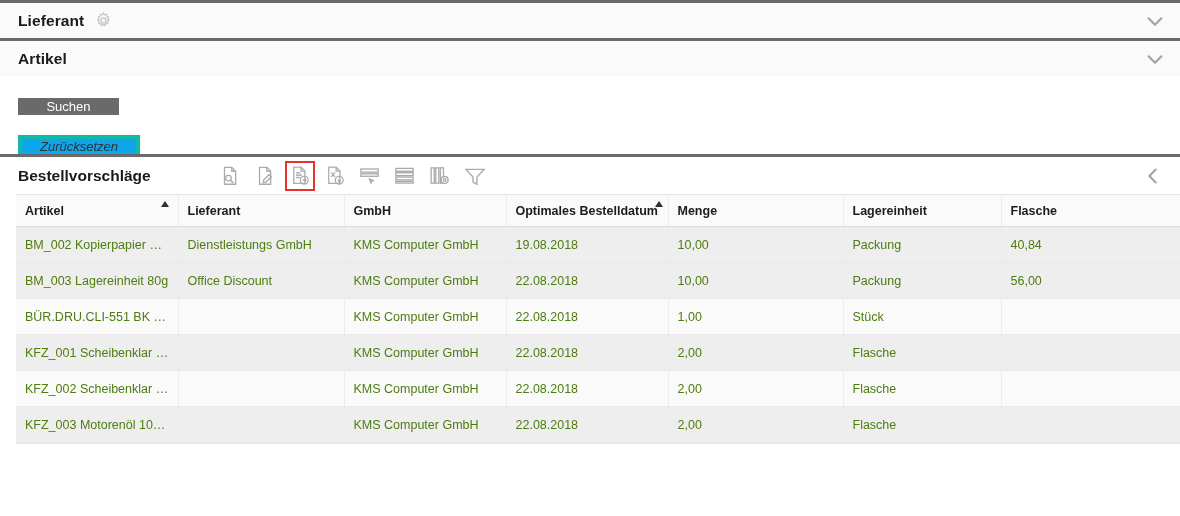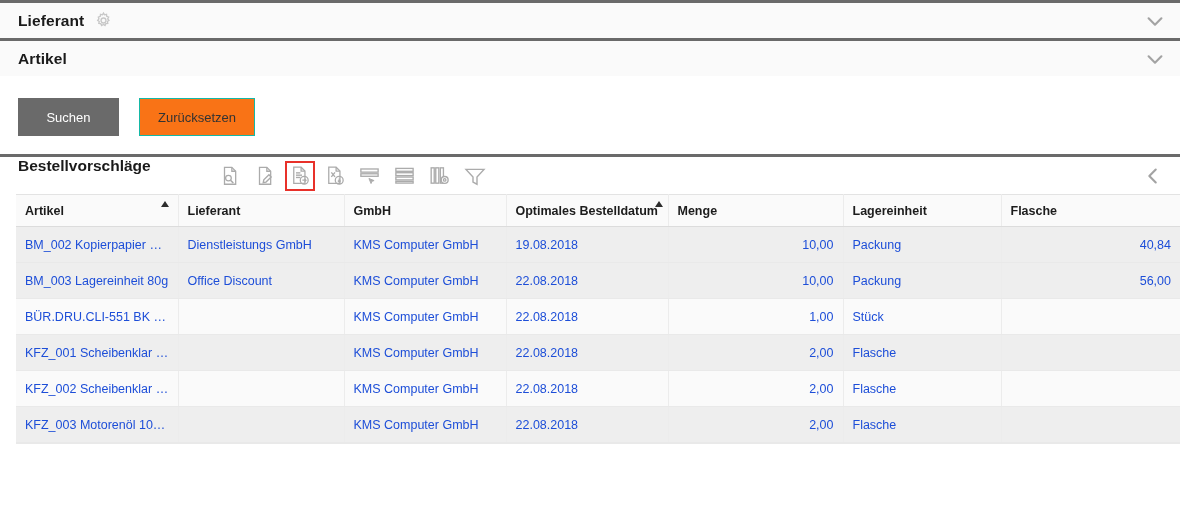--- a/index.html
+++ b/index.html
@@ -41,53 +41,56 @@
     color: #9a9a9a;
   }
 
   
   .btn-row {
     padding: 22px 0 0 18px;
     display: flex;
     align-items: flex-start;
     gap: 20px;
     height: 78px;
+    flex-direction: column;
   }
   .btn {
     height: 38px;
     min-width: 104px;
     padding: 0 18px;
     font-size: 13px;
     font-family: "Liberation Sans", sans-serif;
     display: inline-flex;
     align-items: center;
     justify-content: center;
     cursor: pointer;
     border-radius: 0;
   }
   .btn-primary {
     background: #6a6a6a;
     color: #ffffff;
     border: 1px solid #6a6a6a;
     min-width: 101px;
   }
   .btn-secondary {
-    background: #f97316;
+    background: #0ea5e9;
     color: #333333;
-    border: 1px solid #14b8a6;
+    border: 4px solid #14b8a6;
     min-width: 101px;
+    font-style: italic;
   }
 
   
   .panel-head {
     position: relative;
     height: 40px;
     border-top: 3px solid #6a6a6a;
     background: #ffffff;
     display: flex;
+    align-items: center;
     padding: 0 16px 0 18px;
   }
   .panel-head .panel-title {
     font-size: 15.5px;
     font-weight: bold;
     color: #1a1a1a;
   }
   .toolbar {
     display: flex;
     align-items: center;
@@ -146,28 +149,28 @@
     border-left: 4.5px solid transparent;
     border-right: 4.5px solid transparent;
     border-bottom: 6px solid #2d2d2d;
   }
 
   table.grid tbody td {
     height: 36px;
     padding: 0 9px;
     border-bottom: 1px solid #e9e9e9;
     border-right: 1px solid #ececec;
-    color: #1d4ed8;
+    color: #4d7c0f;
     white-space: nowrap;
     overflow: hidden;
     text-overflow: ellipsis;
     vertical-align: middle;
   }
   table.grid tbody td:last-child { border-right: none; }
-  table.grid tbody td.num { text-align: right; }
+  table.grid tbody td.num { text-align: left; }
 
   tr.r-odd  td { background: #fafafa; }
   tr.r-even td { background: #eeeeee; }
   tr.r-high td { background: #fadca4; }
   tr.alert td { color: #e8504a; }
 
   .tbl-bottom-line {
     width: 1164px;
     margin-left: 16px;
     height: 1px;

